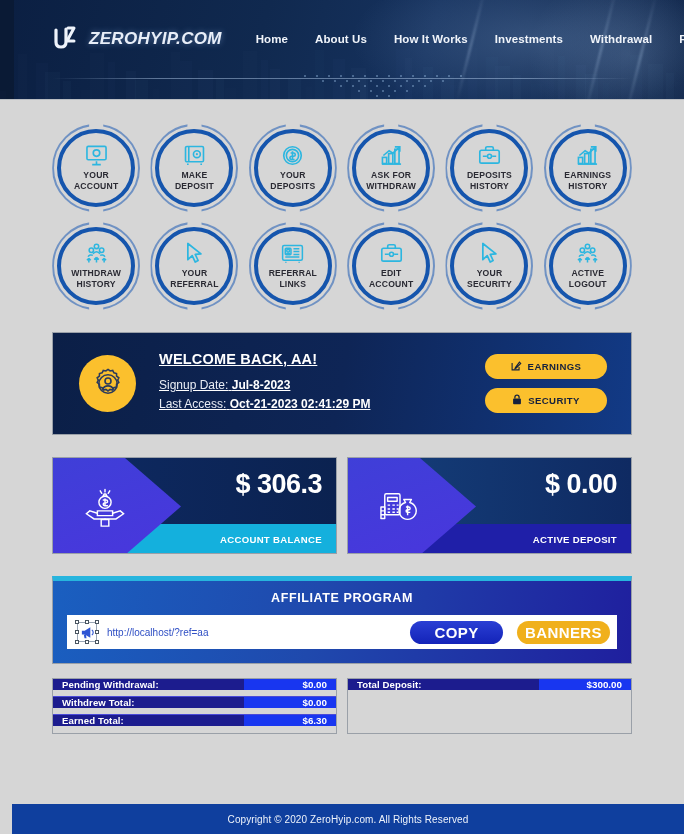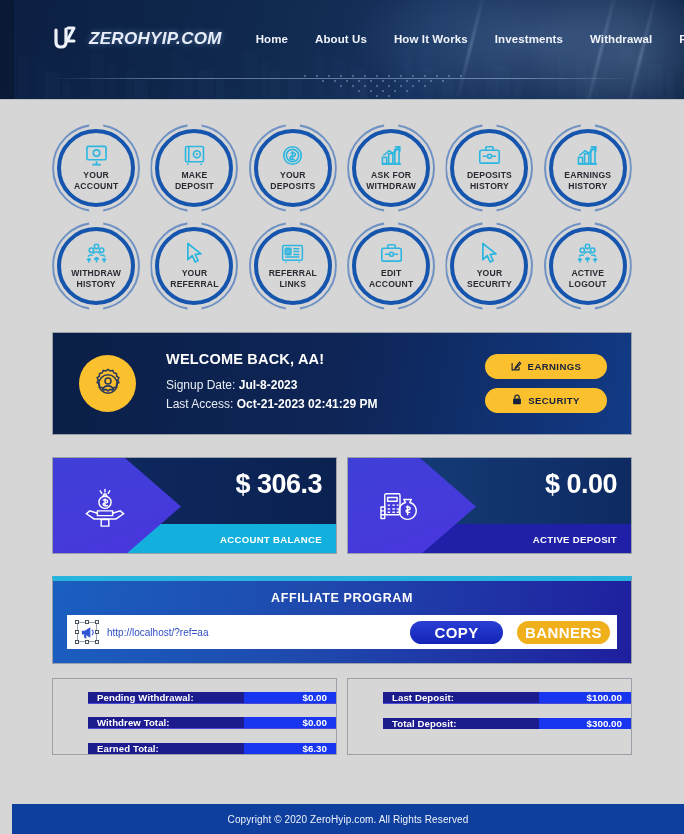--- a/index.html
+++ b/index.html
@@ -94,21 +94,21 @@
     margin: 22px 52px 0 52px; height:103px;
     background: linear-gradient(100deg, #0b1f47 0%, #0e2556 50%, #123a86 100%);
     display:flex; align-items:center; padding: 0 18px;
     border: 1px solid #9aa0a8;
   }
   .wc-avatar {
     width:57px; height:57px; border-radius:50%;
     background:#fbc02d; display:flex; align-items:center; justify-content:center;
     flex:0 0 auto; margin-left:8px;
   }
-  .wc-texts { margin-left:30px; color:#fff; }
+  .wc-texts { margin-left:23px; color:#fff;text-decoration:underline; }
   .wc-title { font-size:14.5px; font-weight:bold; letter-spacing:.2px; margin-bottom:11px; }
   .wc-line { font-size:12px; margin-bottom:5px; color:#e9edf5; }
   .wc-line b { color:#ffffff; }
   .wc-btns { margin-left:auto; display:flex; flex-direction:column; gap:9px; margin-right:6px; }
   .pill {
     width:122px; height:25px; border-radius:13px; background:#fbc02d;
     display:flex; align-items:center; justify-content:center; gap:6px;
     font-size:9.6px; font-weight:bold; color:#16213d; cursor:pointer;
     letter-spacing:.4px; border:none;
   }
@@ -169,21 +169,21 @@
     height:23px; border-radius:12px; border:none; cursor:pointer;
     font-size:15px; font-weight:bold; color:#fff; letter-spacing:.4px;
     display:flex; align-items:center; justify-content:center;
   }
   .aff-copy { width:93px; background: linear-gradient(180deg,#2a3fd4,#1323b8); }
   .aff-banners { width:93px; background:#f0b01c; color:#fff; margin-left:4px; margin-right:2px; }
 
   
   .stats { margin: 14px 52px 0 52px; display:flex; gap:10px; }
   .stat-tbl { flex:1; border:1px solid #9aa0a8; }
-  .stat-row { display:flex; height:25px; align-items:flex-end; border-bottom:1px solid #4a4ad8;margin-left:35px; }
+  .stat-row { display:flex; height:18px; align-items:flex-start; border-bottom:1px solid #4a4ad8; }
   .stat-row:last-child { border-bottom:none; }
   .stat-k {
     flex:1 1 auto; background:#1c1c8e; color:#fff;
     font-size:9.6px; font-weight:bold; display:flex; align-items:center;
     padding-left:9px; letter-spacing:.1px;
   }
   .stat-v {
     width:92px; background:#1836f0; color:#fff;
     font-size:9.8px; font-weight:bold; display:flex; align-items:center;
     justify-content:flex-end; padding-right:9px;
@@ -710,24 +710,20 @@
           <div class="stat-k">Withdrew Total:</div>
        <div class="stat-v">$0.00</div>
         </div>
         <div class="stat-row">
           <div class="stat-k">Earned Total:</div>
        <div class="stat-v">$6.30</div>
         </div>
       </div>
     <div class="stat-tbl" id="statsRight">
         <div class="stat-row">
-          <div class="stat-k">Last Deposit:</div>
-       <div class="stat-v">$100.00</div>
-        </div>
-        <div class="stat-row">
           <div class="stat-k">Total Deposit:</div>
        <div class="stat-v">$300.00</div>
         </div>
       </div>
   </div>
 
   <div class="footer">
     <span>Copyright © 2020 ZeroHyip.com. All Rights Reserved</span>
   </div>
 

